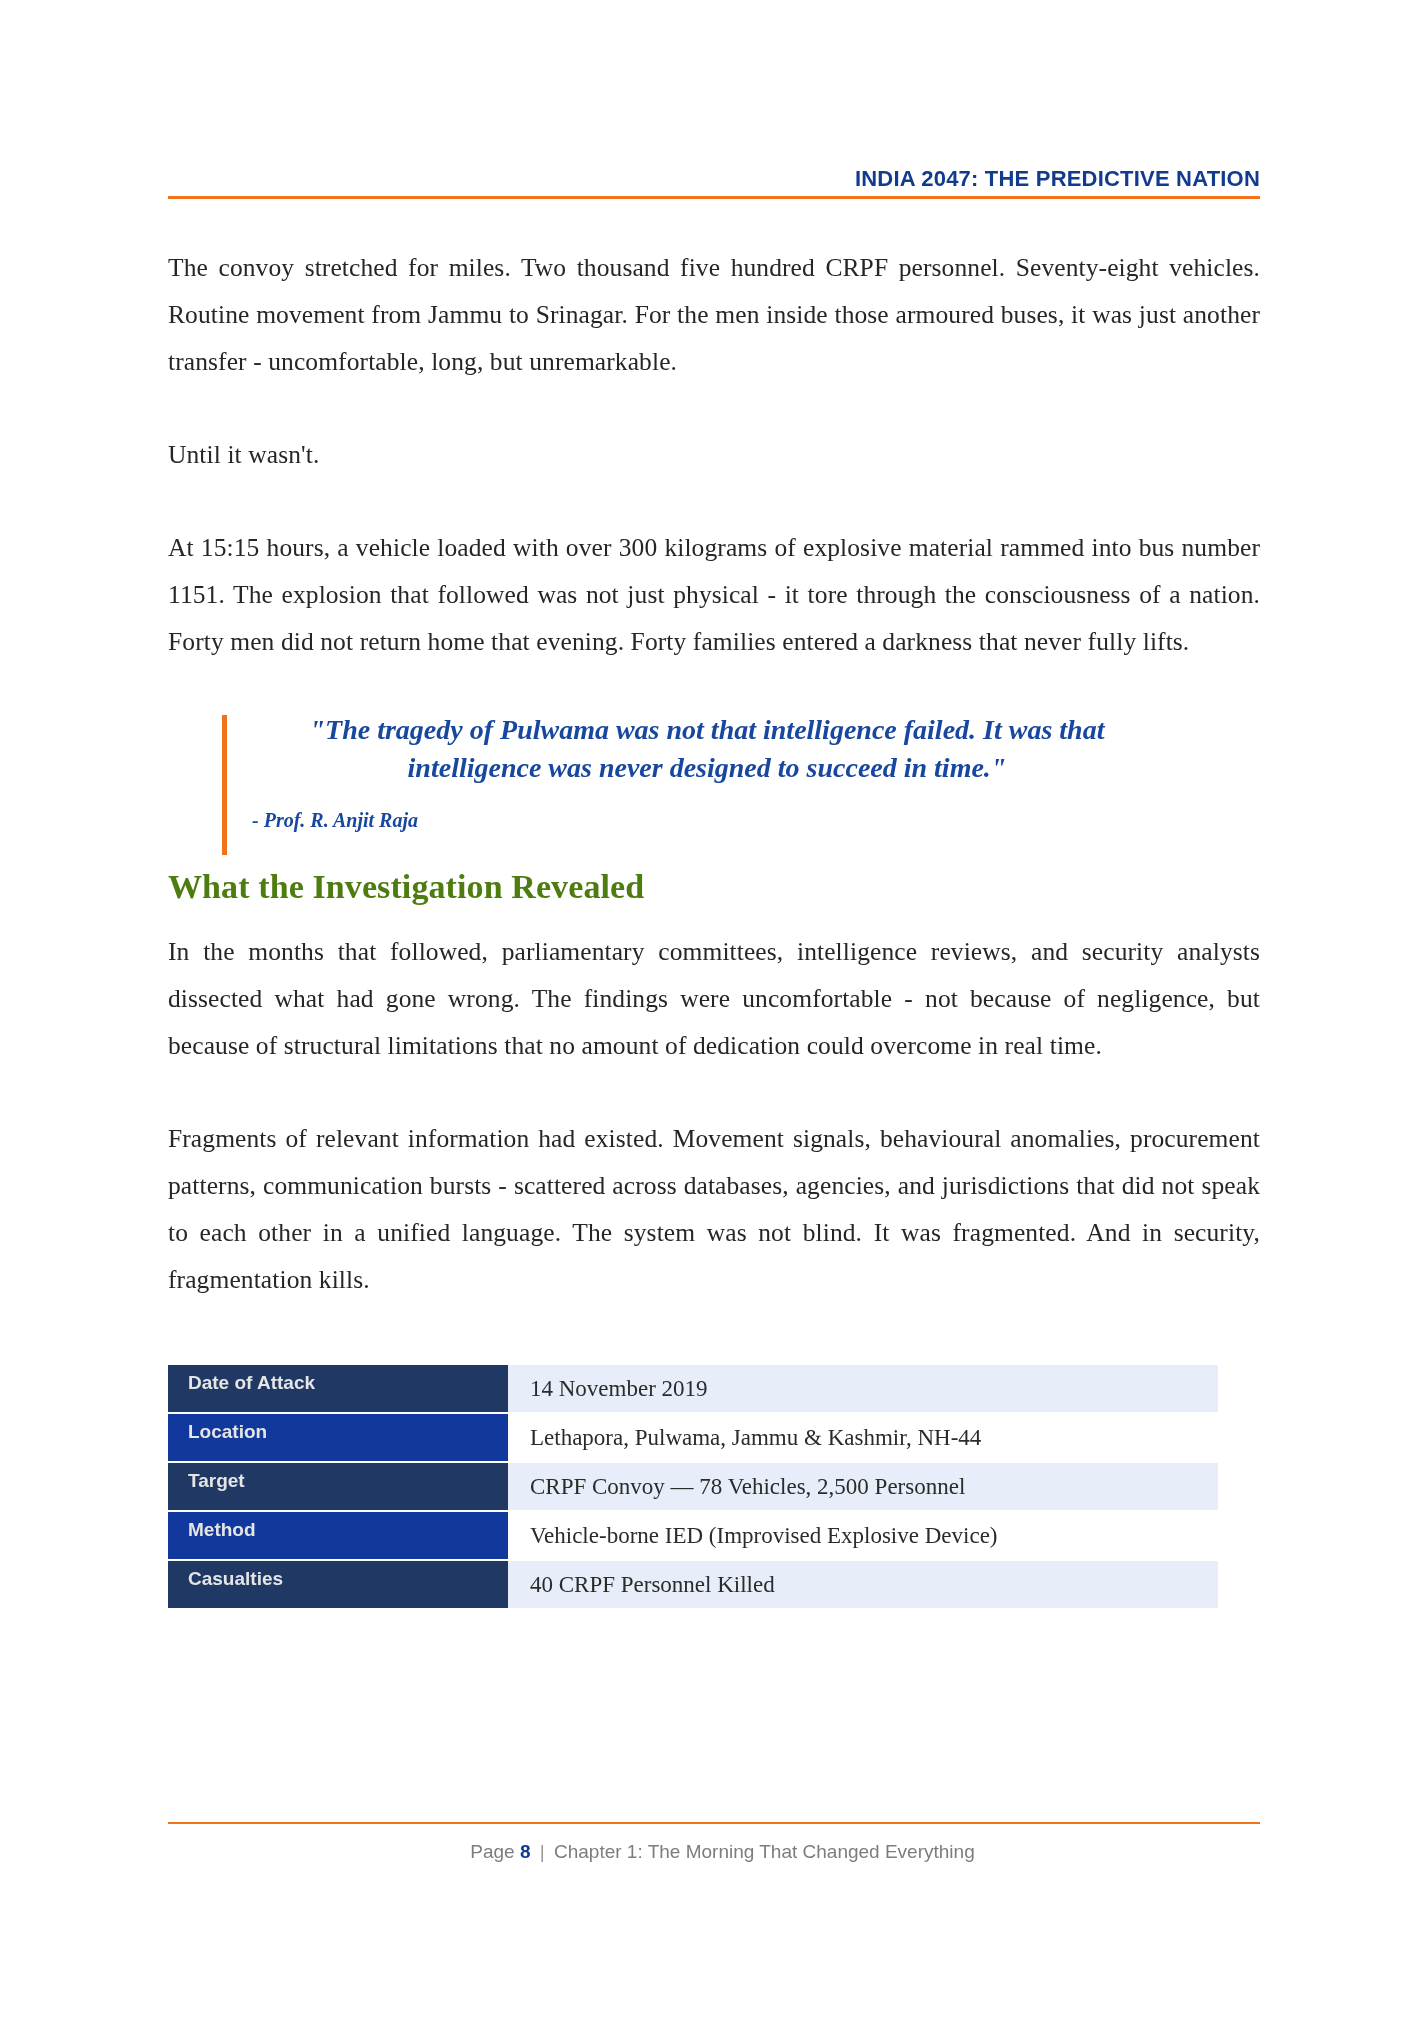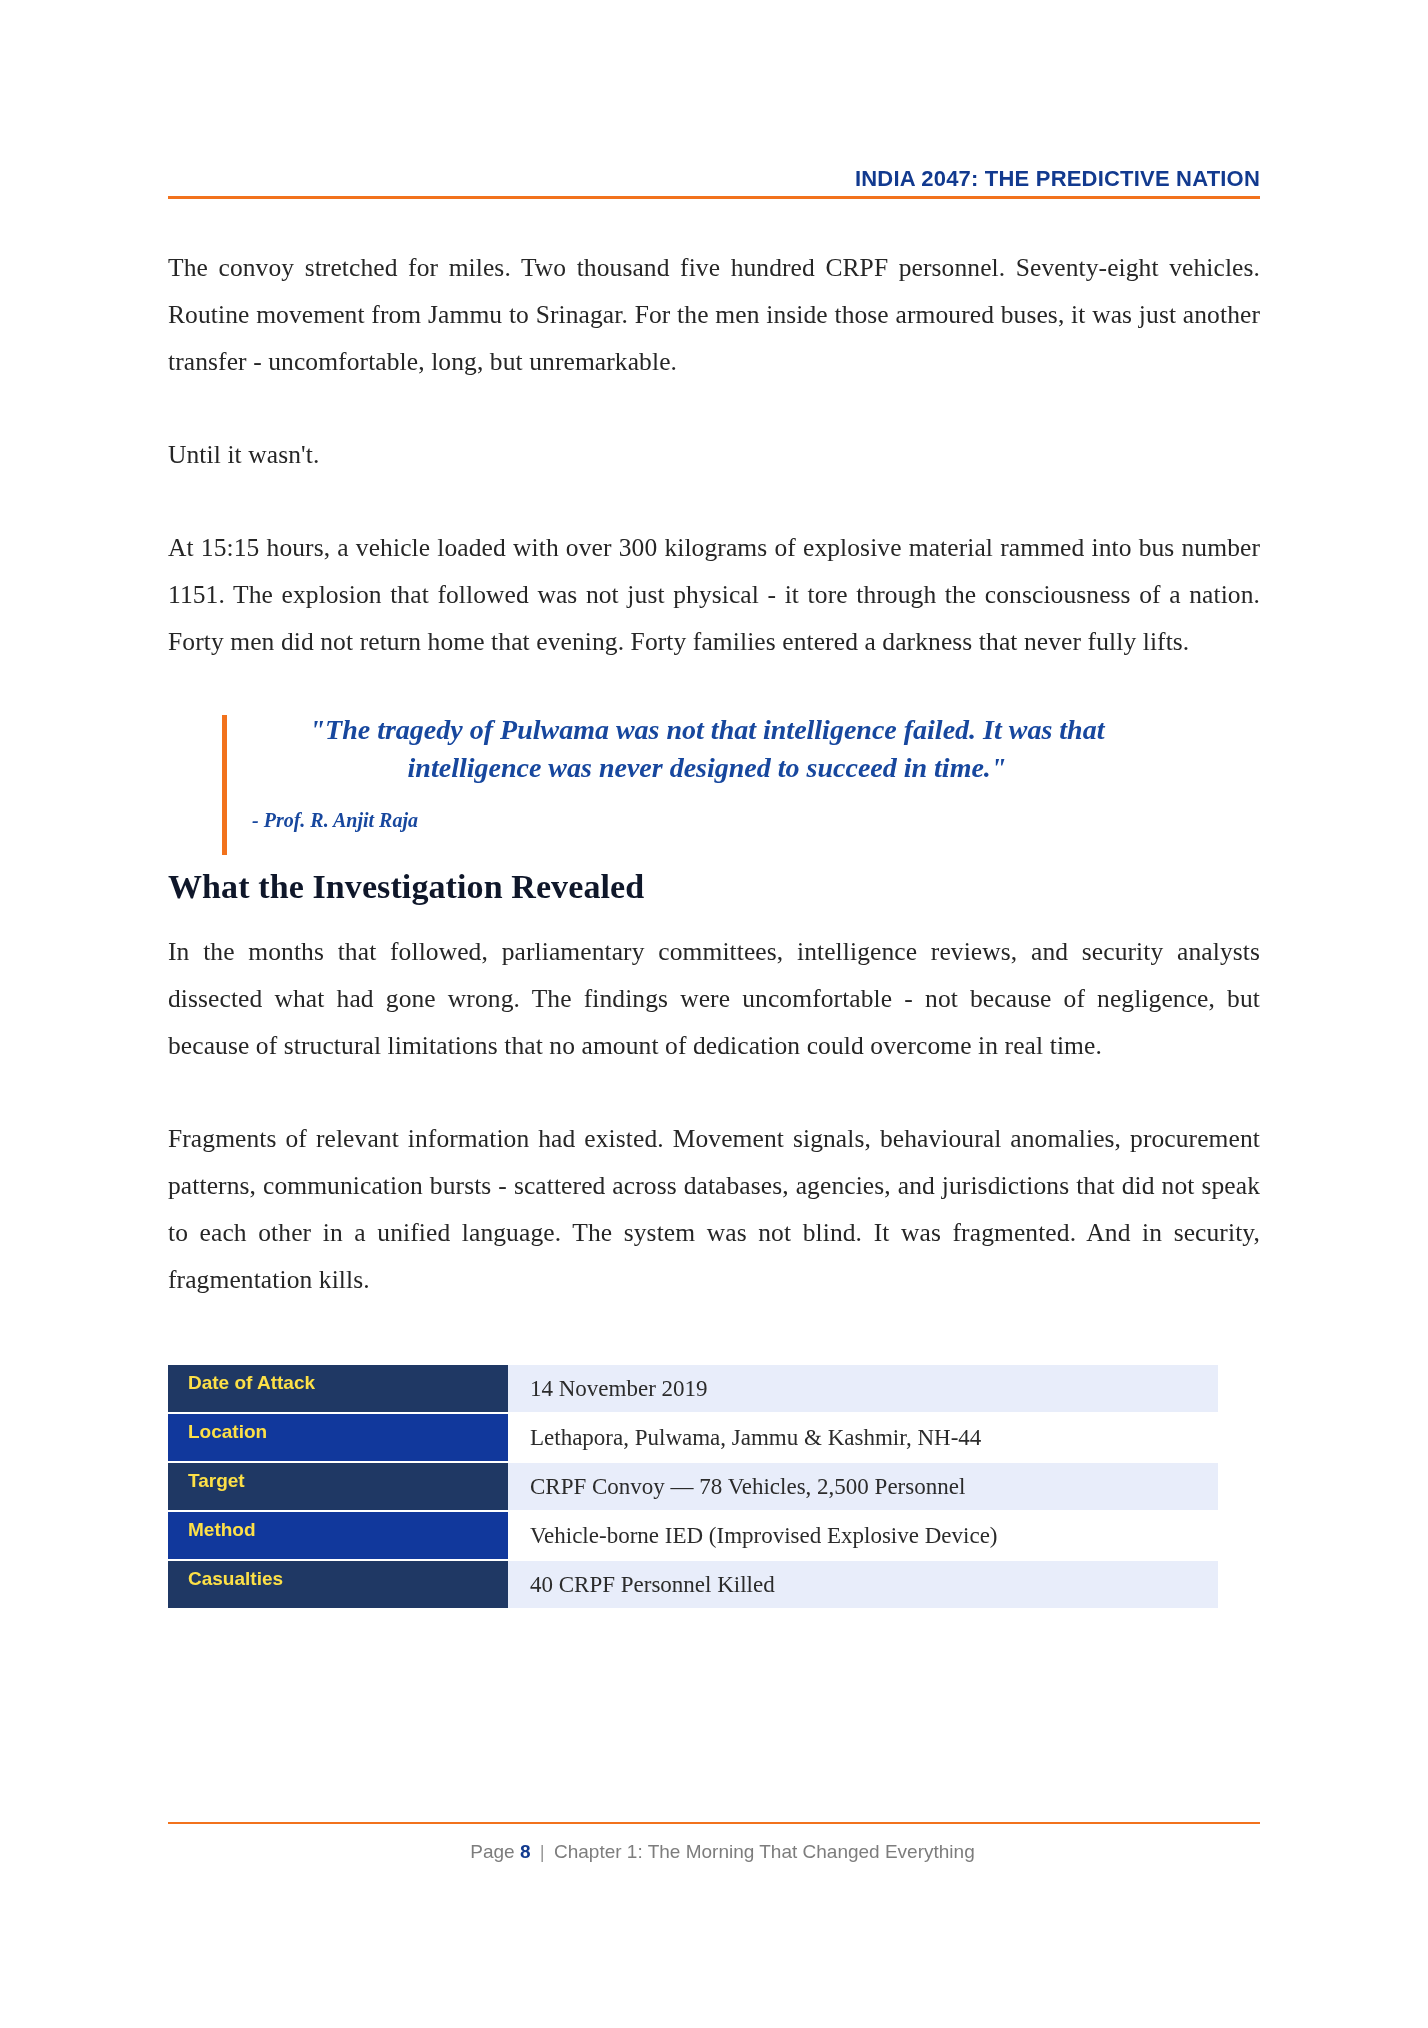--- a/index.html
+++ b/index.html
@@ -101,36 +101,36 @@
     font-style: italic;
     color: #17479e;
   }
 
   
   h2.section-heading {
     margin: 34px 0 20px 0;
     font-size: 34px;
     line-height: 42px;
     font-weight: bold;
-    color: #0f172a;
+    color: #4d7c0f;
     font-family: "Liberation Serif", "DejaVu Serif", serif;
     letter-spacing: 0.1px;
   }
 
   
   .fact-table {
     margin-top: 60px;
     width: 1050px;
     border-collapse: separate;
     border-spacing: 0 2px;
   }
   .fact-table tr { height: 47px; }
   .fact-table td.label {
     width: 320px;
-    color: #fde047;
+    color: #e5e5e5;
     font-family: "Liberation Sans", "DejaVu Sans", sans-serif;
     font-size: 19px;
     font-weight: bold;
     padding: 0 0 12px 20px;
     vertical-align: middle;
   }
   .fact-table tr.odd td.label  { background: #1f3864; }
   .fact-table tr.even td.label { background: #11389c; }
 
   .fact-table td.value {

